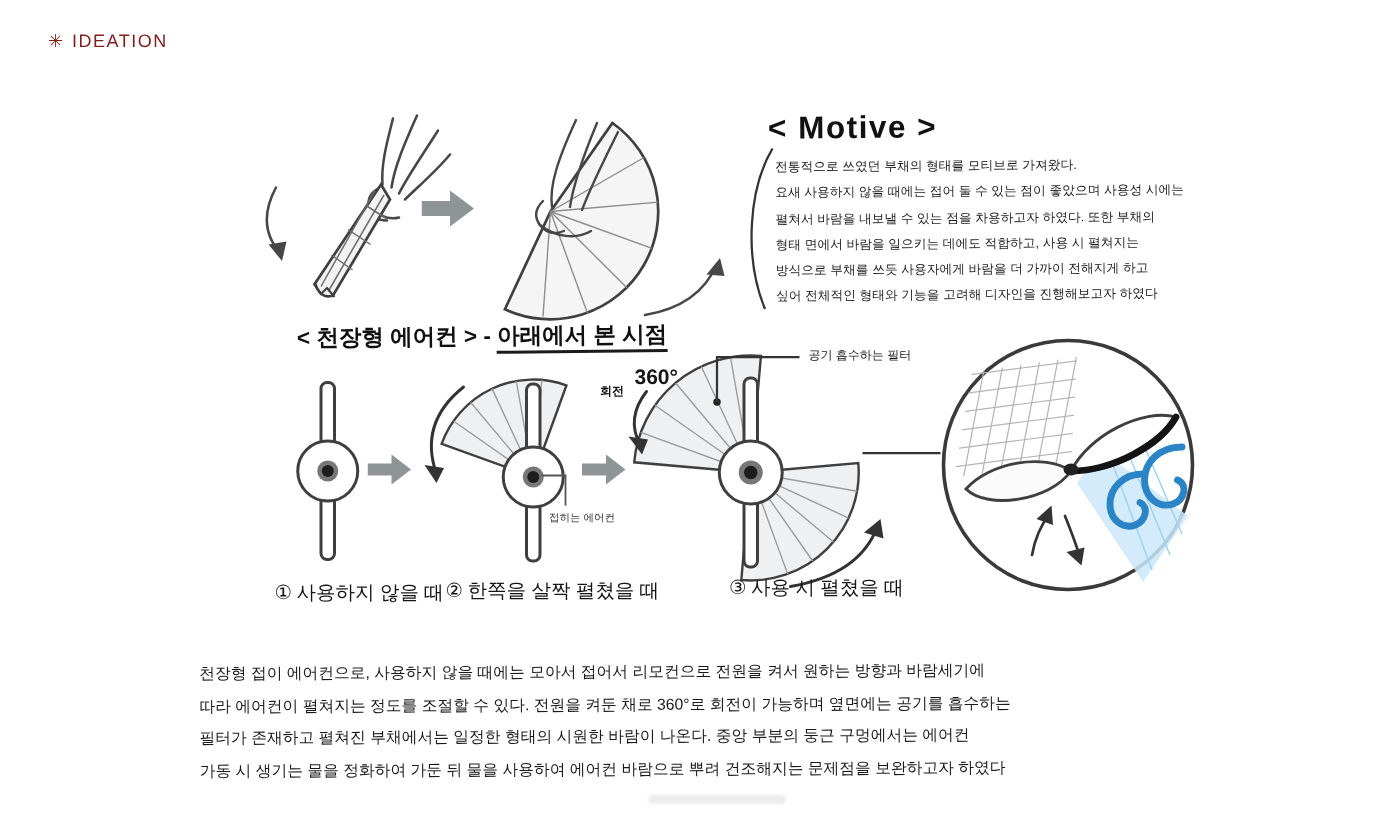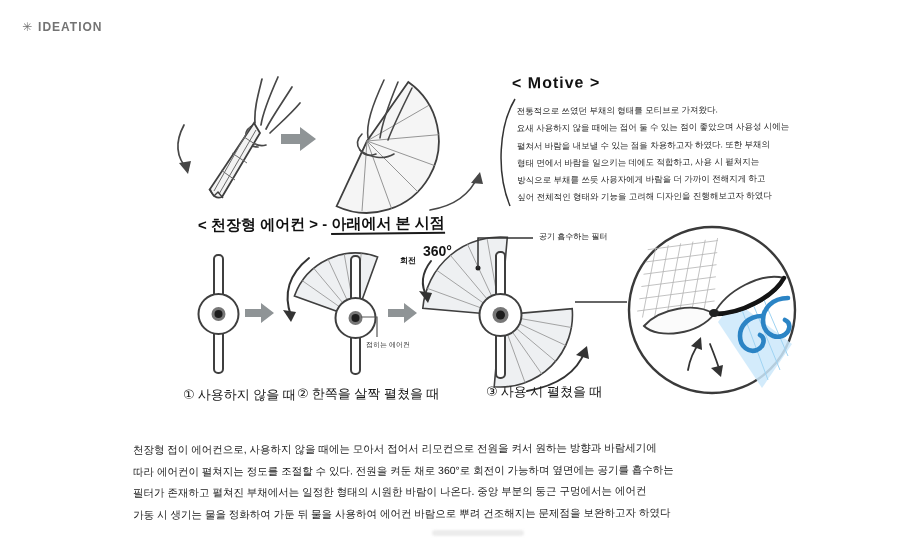--- a/index.html
+++ b/index.html
@@ -1,23 +1,23 @@
 <!DOCTYPE html>
 <html><head>
 <meta charset="utf-8">
 <style>
   html,body{margin:0;padding:0;background:#fff;}
   #canvas{position:relative;width:920px;height:552px;background:#ffffff;overflow:hidden;
     font-family:"Liberation Sans","DejaVu Sans",sans-serif;color:#222;}
   .abs{position:absolute;}
   
-  .brand{left:22px;top:20px;font-size:12px;font-weight:bold;color:#737373;letter-spacing:1px;}
+  .brand{left:32px;top:20px;font-size:12px;font-weight:normal;color:#7f1d1d;letter-spacing:1px;}
   .brand .glyph{margin-right:5px;font-size:12px;}
   
-  .motive-title{left:512px;top:74px;font-size:16px;font-weight:bold;color:#111;letter-spacing:1px;transform:rotate(-0.5deg);}
+  .motive-title{left:512px;top:74px;font-size:21px;font-weight:bold;color:#111;letter-spacing:1px;transform:rotate(-0.5deg);}
   .motive-text{left:517px;top:102px;width:282px;font-size:8.5px;line-height:17.3px;color:#1c1c1c;transform:rotate(-0.4deg);}
   .motive-text div{white-space:nowrap;}
   
   .section-header{left:198px;top:215px;font-size:15px;font-weight:bold;color:#101010;transform:rotate(-0.6deg);}
   .section-header .u{border-bottom:2px solid #1a1a1a;padding-bottom:1px;}
   
   .state-label{font-size:13px;color:#151515;white-space:nowrap;}
   .state-label .num{margin-right:3px;}
   
   .ann{font-size:8px;color:#151515;white-space:nowrap;}

